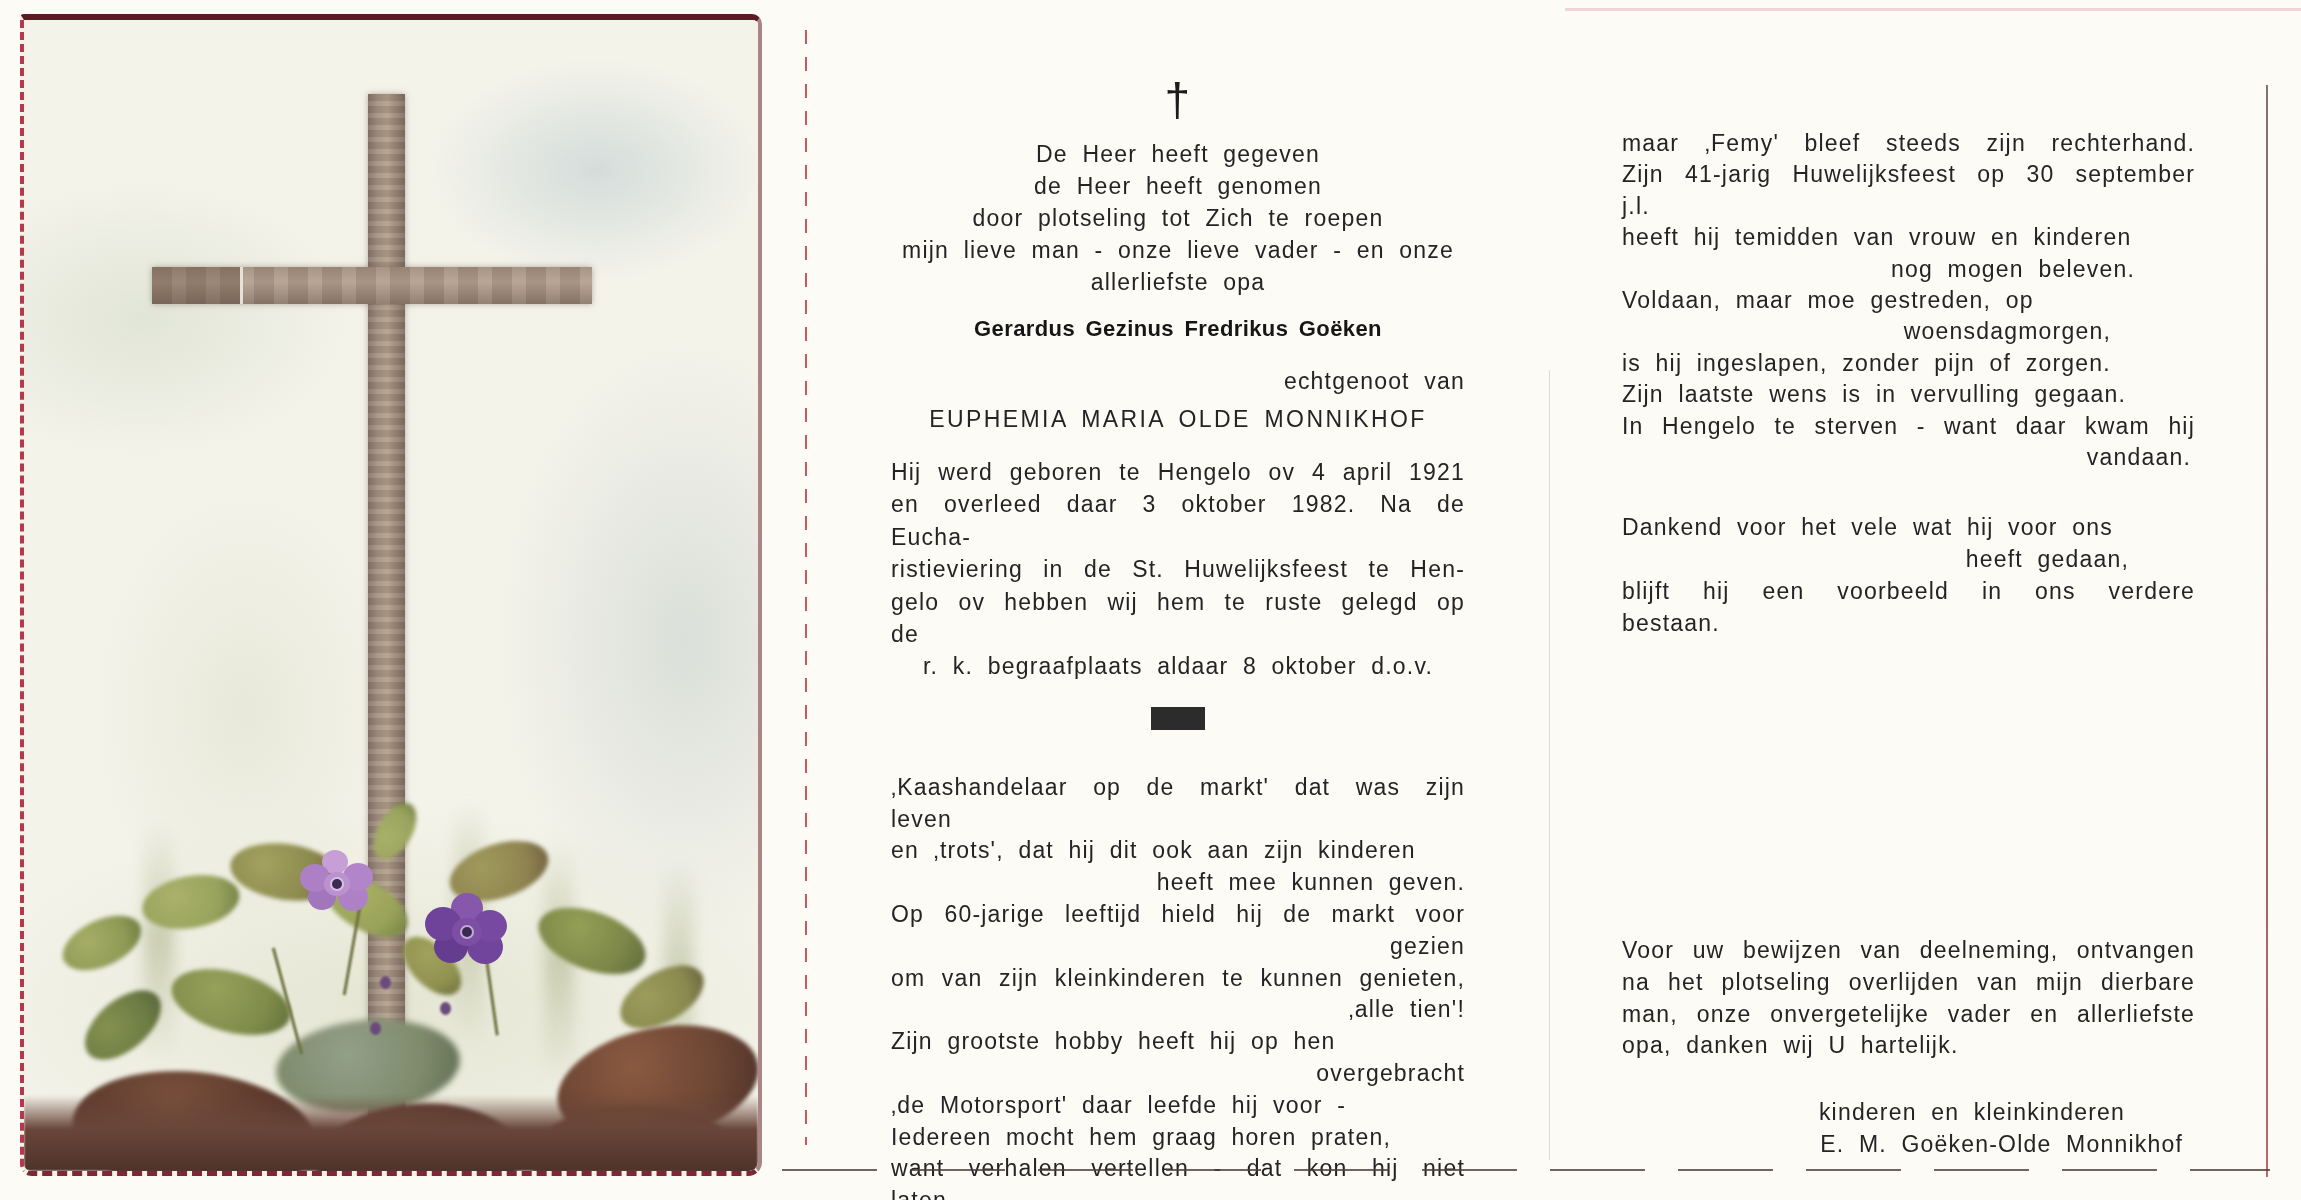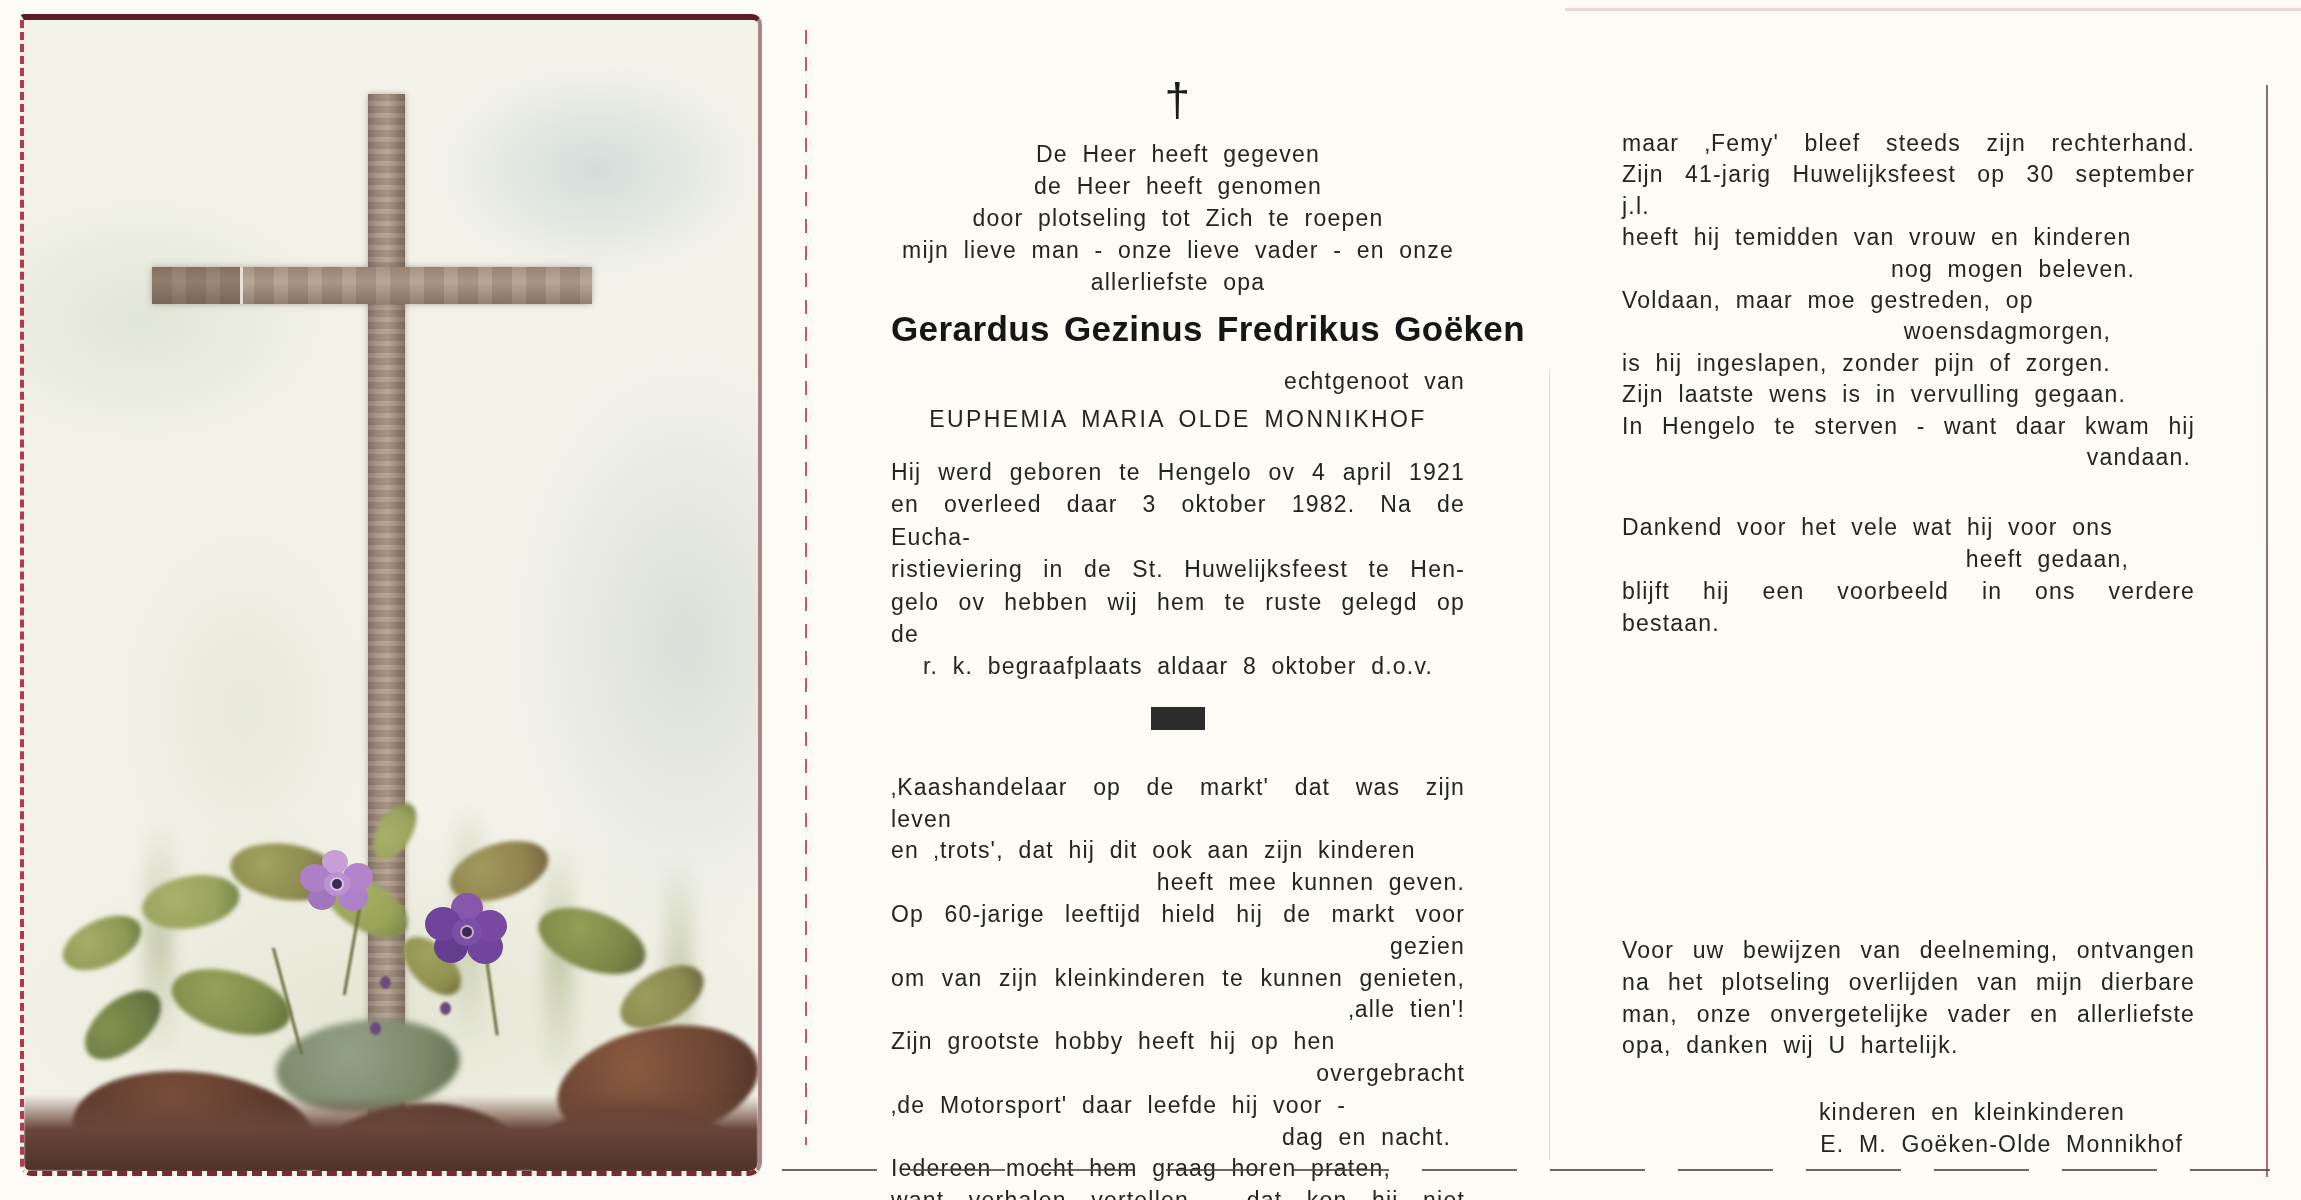--- a/index.html
+++ b/index.html
@@ -66,21 +66,21 @@
   .panel{position:absolute;font-size:23px;letter-spacing:1.2px;word-spacing:7px;color:#242424;}
   .panel div{min-height:1em;}
   .mid{left:891px;top:74px;width:574px;}
   .rgt{left:1622px;top:128px;width:573px;}
   .L{text-align:left;}
   .R{text-align:right;}
   .C{text-align:center;}
   .J{text-align:justify;text-align-last:justify;}
   .cross-sym{font-size:46px;line-height:52px;height:58px;text-align:center;color:#1c1c1c;}
   .intro{margin-top:6px;line-height:32px;text-align:center;}
-  .name-line{margin-top:10px;line-height:42px;font-size:35px;font-weight:700;
+  .name-line{margin-top:10px;line-height:42px;font-size:22px;font-weight:700;
     letter-spacing:.4px;word-spacing:4px;text-align:center;white-space:nowrap;color:#161616;}
   .spouse-intro{margin-top:16px;line-height:30px;text-align:right;}
   .spouse-name{margin-top:8px;line-height:30px;text-align:center;letter-spacing:2.4px;word-spacing:5px;}
   .bio{margin-top:22px;line-height:32.4px;}
   .divider{margin:24px auto 0;width:54px;height:3px;background:#2c2c2c;}
   .memoir{margin-top:42px;line-height:31.8px;}
   .blk1{line-height:31.4px;}
   .thanks{margin-top:38px;line-height:32px;}
   .condol{margin-top:296px;line-height:31.6px;}
   .sig{margin-top:34px;line-height:32px;}
@@ -162,21 +162,20 @@
     <div class="J">‚Kaashandelaar op de markt' dat was zijn leven</div>
     <div class="L">en ‚trots', dat hij dit ook aan zijn kinderen</div>
     <div class="R">heeft mee kunnen geven.</div>
     <div class="J">Op 60-jarige leeftijd hield hij de markt voor</div>
     <div class="R">gezien</div>
     <div class="J">om van zijn kleinkinderen te kunnen genieten,</div>
     <div class="R">‚alle tien'!</div>
     <div class="L">Zijn grootste hobby heeft hij op hen</div>
     <div class="R">overgebracht</div>
     <div class="L">‚de Motorsport' daar leefde hij voor -</div>
-    <div class="R" style="padding-right:14px;">dag en nacht.</div>
     <div class="L">Iedereen mocht hem graag horen praten,</div>
     <div class="J">want verhalen vertellen - dat kon hij niet laten.</div>
 
   </div>
 </div>
 
 <div class="panel rgt">
   <div class="blk1">
     <div class="J">maar ‚Femy' bleef steeds zijn rechterhand.</div>
     <div class="J">Zijn 41-jarig Huwelijksfeest op 30 september j.l.</div>

